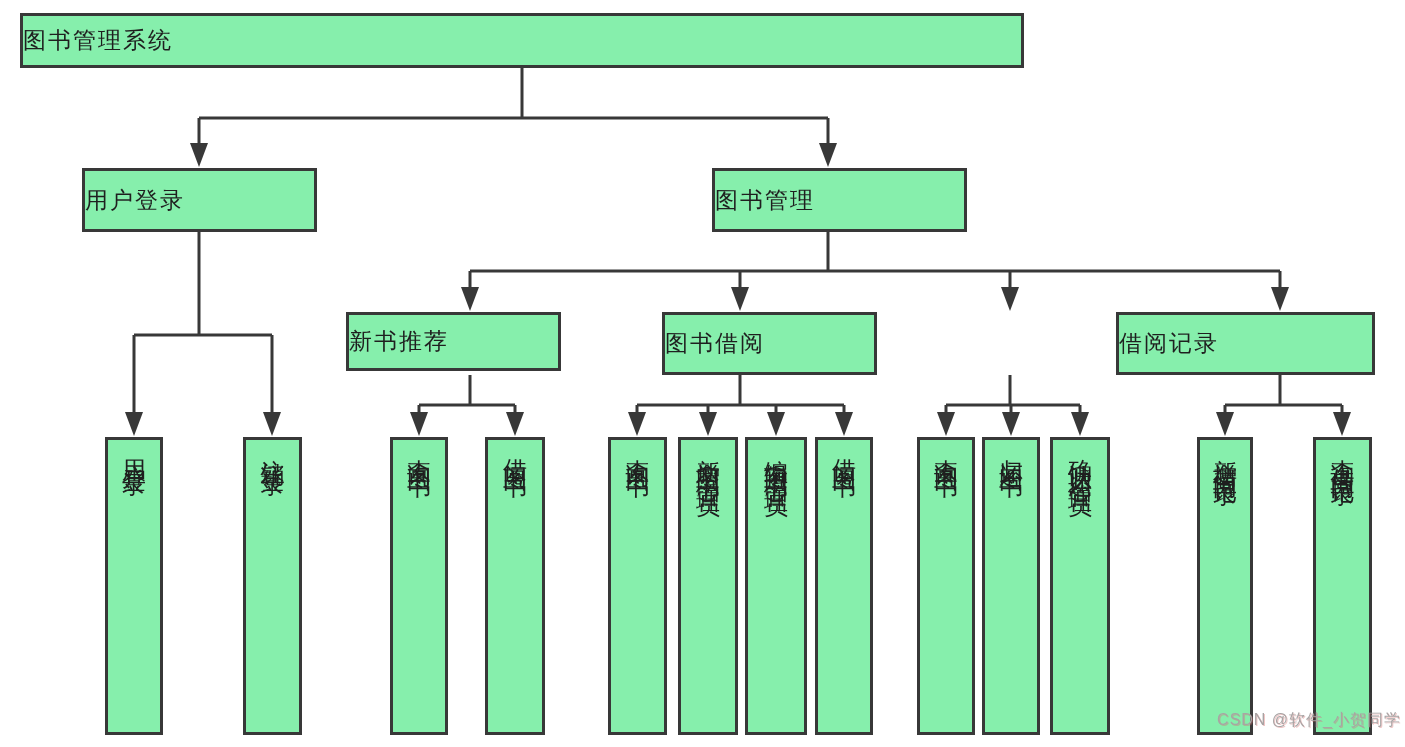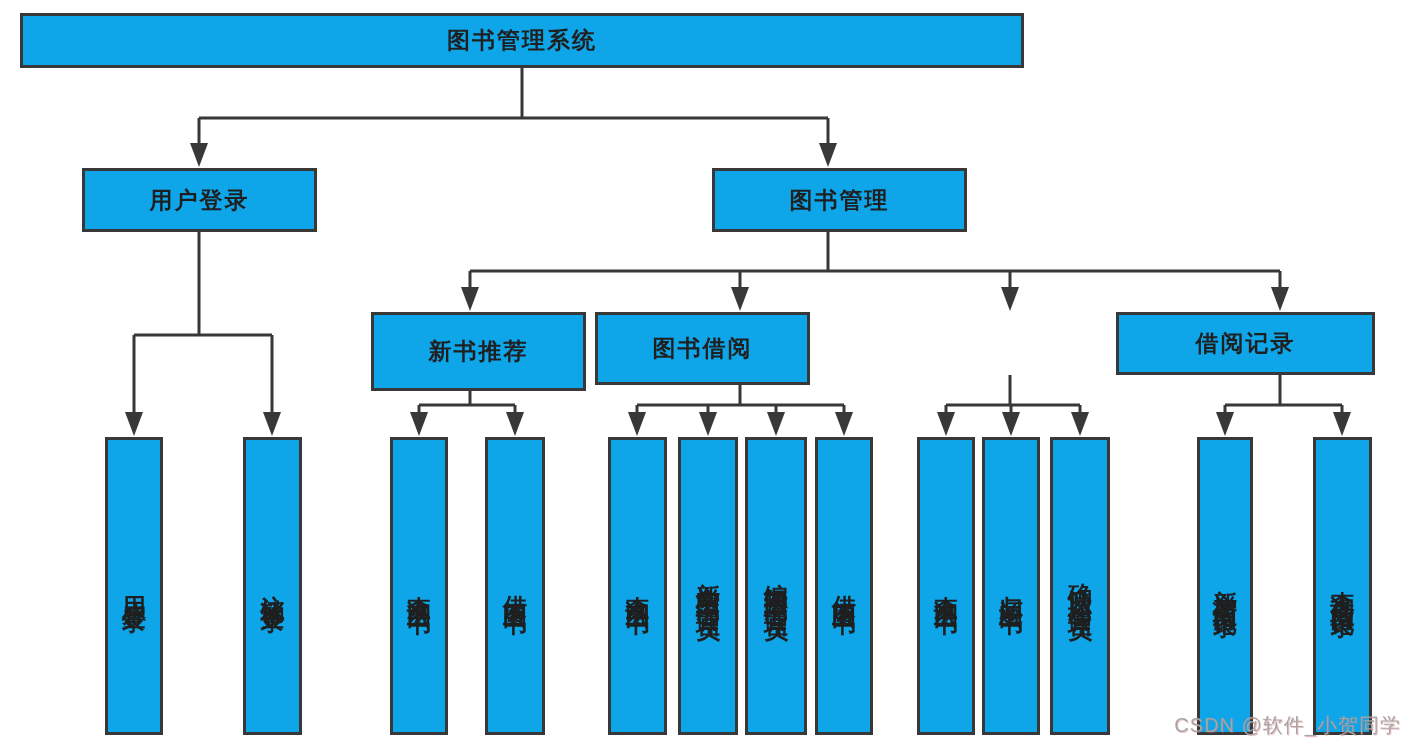--- a/index.html
+++ b/index.html
@@ -16,42 +16,41 @@
     background:var(--background);
     overflow:hidden;
     font-family:"Liberation Sans","DejaVu Sans",sans-serif;
   }
   svg.wires{position:absolute;left:0;top:0;z-index:1;}
   svg.wires path{stroke:var(--line);stroke-width:3;fill:none;}
   svg.wires polygon{fill:var(--line);stroke:none;}
   .box{
     position:absolute;
     box-sizing:border-box;
-    background:#0ea5e9;
+    background:#86efac;
     border:3px solid var(--box-border);
-    display:flex;align-items:center;justify-content:center;
+    display:flex;align-items:center;
     color:var(--text);
     z-index:2;
-    font-weight:bold;
   }
   .box.h{font-size:23px;letter-spacing:2px;}
   .box.h.root{font-size:23px;}
   .box.v{
     font-size:24px;
     letter-spacing:5px;
     writing-mode:vertical-rl;
     text-orientation:mixed;
     line-height:1;
     text-align:center;
   }
   .watermark{
     position:absolute;
-    right:4px;bottom:8px;
+    right:4px;bottom:16px;
     z-index:3;
-    font-size:20px;
+    font-size:16px;
     color:var(--watermark);
     text-shadow:1px 1px 0 rgba(214,112,112,0.40);
     letter-spacing:1px;
     white-space:nowrap;
     text-align:center;
   }
 </style>
 </head>
 <body>
 
@@ -104,24 +103,24 @@
     <span>图书管理系统</span>
   </div>
 
   <div class="box h" style="left:82px;top:168px;width:235px;height:64px">
     <span>用户登录</span>
   </div>
   <div class="box h" style="left:712px;top:168px;width:255px;height:64px">
     <span>图书管理</span>
   </div>
 
-  <div class="box h" style="left:371px;top:312px;width:215px;height:79px">
+  <div class="box h" style="left:346px;top:312px;width:215px;height:59px">
     <span>新书推荐</span>
   </div>
-  <div class="box h" style="left:595px;top:312px;width:215px;height:73px">
+  <div class="box h" style="left:662px;top:312px;width:215px;height:63px">
     <span>图书借阅</span>
   </div>
   <div class="box h" style="left:1116px;top:312px;width:259px;height:63px">
     <span>借阅记录</span>
   </div>
 
   <div class="box v" style="left:105px;top:437px;width:58px;height:298px">
     <span>用户登录</span>
   </div>
   <div class="box v" style="left:243px;top:437px;width:59px;height:298px">

